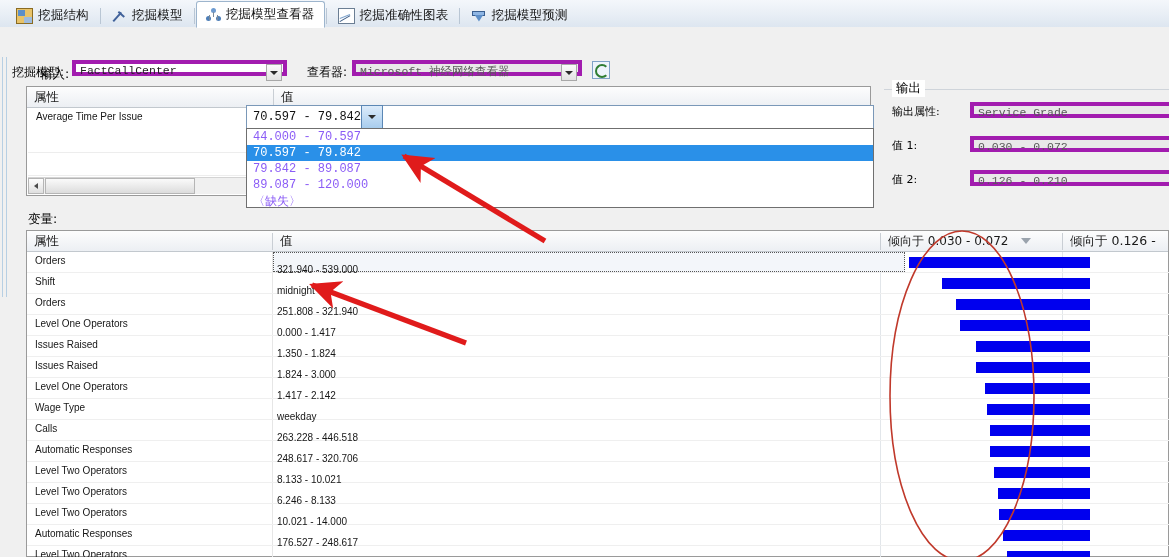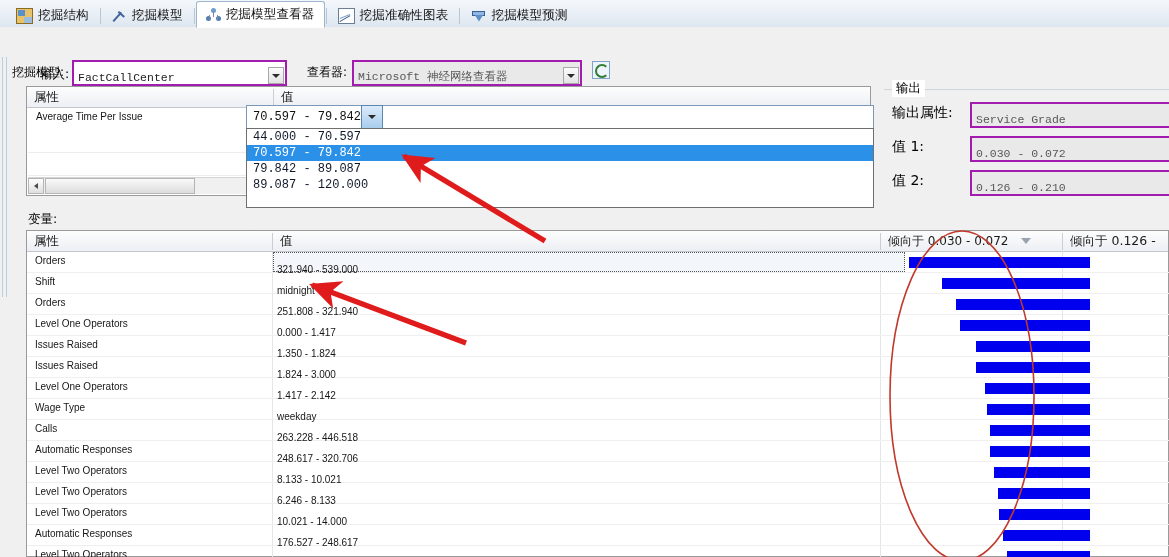--- a/index.html
+++ b/index.html
@@ -37,22 +37,22 @@
   .ic-chart{background:#ffffff;border:1px solid #6b7e93;}
   .ic-chart:before{content:"";position:absolute;left:1px;bottom:1px;width:12px;height:1px;background:#3d5c86;transform:rotate(-30deg);transform-origin:left bottom;}
   .ic-chart:after{content:"";position:absolute;left:1px;bottom:4px;width:11px;height:1px;background:#7fa4cd;transform:rotate(-22deg);transform-origin:left bottom;}
   .ic-pred{width:15px;height:14px;}
   .ic-pred:before{content:"";position:absolute;left:1px;top:2px;width:13px;height:5px;background:#8fb6e4;border:1px solid #3a5f90;box-sizing:border-box;}
   .ic-pred:after{content:"";position:absolute;left:3px;top:6px;width:9px;height:7px;background:#5e8fc8;clip-path:polygon(0 0,100% 0,50% 100%);}
 
   
   .toolbar{position:absolute;left:0;top:27px;width:1169px;height:30px;background:#f0f0f0;}
   .tb-label{position:absolute;font-size:12px;color:#000;font-family:"DejaVu Sans",sans-serif;}
-  .combo{position:absolute;height:26px;border:2px solid #a21caf;background:#ffffff;
-    box-sizing:border-box;display:flex;align-items:flex-end;}
+  .combo{position:absolute;height:16px;border:4px solid #a21caf;background:#ffffff;
+    box-sizing:border-box;display:flex;align-items:flex-start;}
   .combo .ctext{flex:1;padding-left:4px;font-family:"Liberation Mono","DejaVu Sans Mono",monospace;
     font-size:11.5px;color:#222;white-space:nowrap;overflow:hidden;}
   .combo .cbtn{width:16px;height:17px;margin-right:1px;flex:0 0 16px;
     background:linear-gradient(180deg,#fbfbfb,#e3e3e3);border:1px solid #a8a8a8;box-sizing:border-box;
     display:flex;align-items:center;justify-content:center;}
   .caret{width:0;height:0;border-left:4px solid transparent;border-right:4px solid transparent;border-top:4px solid #2b2b2b;}
   .combo.disabled{background:#e9e9e9;}
   .combo.disabled .ctext{color:#585858;}
 
   .refresh-btn{position:absolute;left:592px;top:34px;width:16px;height:16px;
@@ -91,30 +91,30 @@
   
   #valueCombo{position:absolute;left:246px;top:105px;width:628px;height:24px;
     border:1px solid #7a98b8;background:#fff;box-sizing:border-box;display:flex;align-items:center;z-index:20;}
   #valueCombo .ctext{font-family:"Liberation Mono","DejaVu Sans Mono",monospace;font-size:12px;padding-left:6px;color:#111;}
   #valueCombo .cbtn{width:20px;height:22px;flex:0 0 20px;margin-right:0;
     background:linear-gradient(180deg,#dcebfa,#a8cdee);border:1px solid #5b87b5;}
 
   #dropList{position:absolute;left:246px;top:128px;width:628px;height:80px;background:#ffffff;
     border:1px solid #6f6f6f;box-sizing:border-box;z-index:21;}
   .dl-item{height:16px;line-height:16px;padding-left:6px;
-    font-family:"Liberation Mono","DejaVu Sans Mono",monospace;font-size:12px;color:#0f172a;white-space:nowrap;}
+    font-family:"Liberation Mono","DejaVu Sans Mono",monospace;font-size:12px;color:#8b5cf6;white-space:nowrap;}
   .dl-item.sel{background:#2a90e8;color:#ffffff;}
   .dl-item.cjk{font-family:"DejaVu Sans",sans-serif;font-size:12px;}
 
   
   #outputGroup{position:absolute;left:884px;top:80px;width:300px;height:118px;}
   .gb-line{position:absolute;left:0;top:9px;width:300px;height:1px;background:#cfd4da;}
   .gb-title{position:absolute;left:8px;top:0px;background:#ffffff;padding:0 4px;
     font-family:"DejaVu Sans",sans-serif;font-size:12.5px;color:#000;}
-  .out-lab{position:absolute;font-family:"DejaVu Sans",sans-serif;font-size:14px;color:#000;}
+  .out-lab{position:absolute;font-family:"DejaVu Sans",sans-serif;font-size:11px;color:#000;}
 
   
   #varPanel{left:26px;top:230px;width:1143px;height:327px;}
   .vrow{position:absolute;left:0;width:1143px;height:21px;border-bottom:1px solid #efefef;box-sizing:border-box;}
   .vrow .vattr{position:absolute;left:8px;top:3px;}
   .vrow .vval{position:absolute;left:250px;top:12px;}
   .vrow.focus .vcellval{position:absolute;left:246px;top:0px;width:632px;height:20px;
     border:1px dotted #555;box-sizing:border-box;background:#f3f6fa;}
   .vcol-div{position:absolute;top:21px;width:1px;background:#e6e6e6;}
 
@@ -220,20 +220,21 @@
     <span class="cbtn" style="display:flex;align-items:center;justify-content:center;">
         <i class="caret"></i>
       </span>
   </div>
 
   <div id="dropList">
       <div class="dl-item">44.000 - 70.597</div>
       <div class="dl-item sel">70.597 - 79.842</div>
       <div class="dl-item">79.842 - 89.087</div>
       <div class="dl-item">89.087 - 120.000</div>
+      <div class="dl-item cjk">〈缺失〉</div>
     </div>
 
   <div id="outputGroup">
     <div class="gb-line"></div>
     <span class="gb-title">输出</span>
 
     <span class="out-lab" style="left:8px;top:24px;">输出属性:</span>
     <div class="combo disabled" style="left:86px;top:22px;width:214px;">
       <span class="ctext">Service Grade</span>
     </div>

